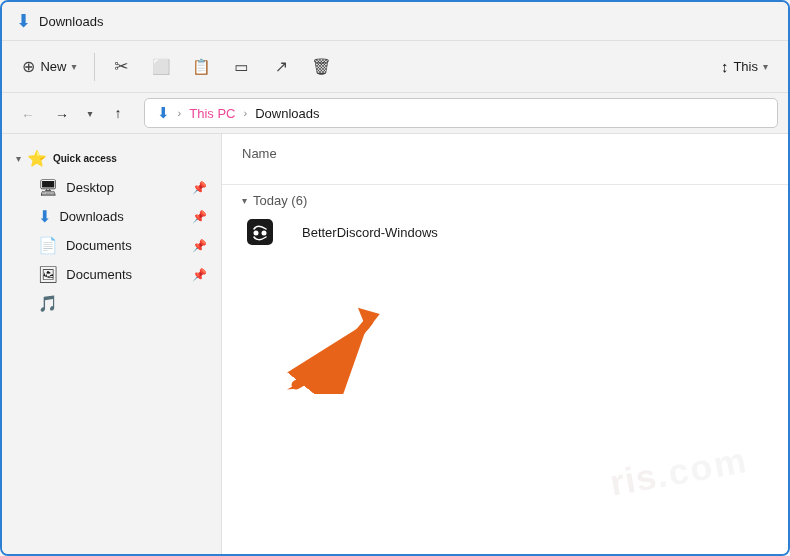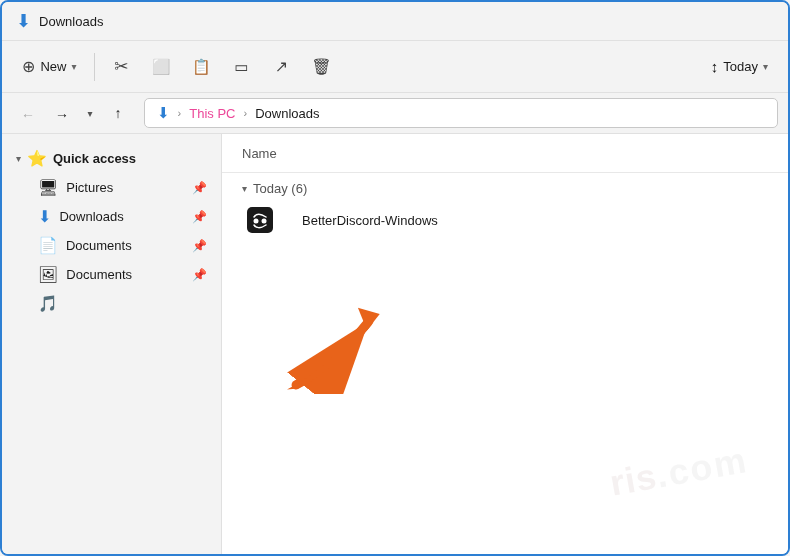--- a/index.html
+++ b/index.html
@@ -185,21 +185,21 @@
       margin: 0 4px;
     }
     .sidebar-chevron {
       font-size: 10px;
       color: #666;
     }
     .sidebar-group-icon {
       font-size: 16px;
     }
     .sidebar-group-label {
-      font-size: 13px;
+      font-size: 10px;
       font-weight: 600;
     }
     .sidebar-item {
       display: flex;
       align-items: center;
       gap: 8px;
       padding: 5px 10px 5px 32px;
       font-size: 13px;
       color: #1a1a1a;
       cursor: pointer;
@@ -221,21 +221,21 @@
     }
 
     
     .file-pane {
       flex: 1;
       background: white;
       padding: 0;
       overflow-y: auto;
     }
     .file-pane-header {
-      padding: 10px 20px 10px;
+      padding: 10px 20px 22px;
       border-bottom: 1px solid #e8e8e8;
     }
     .col-name {
       font-size: 13px;
       color: #555;
       font-weight: 400;
     }
     .file-group-label {
       padding: 8px 20px 4px;
       font-size: 13px;
@@ -336,21 +336,21 @@
       <span style="font-size:16px;">↗</span>
     </button>
     <button class="toolbar-icon-btn">
       <span style="font-size:16px;">🗑</span>
     </button>
 
     <div class="spacer"></div>
 
     <button class="toolbar-btn">
       <span style="font-size:15px;">↕</span>
-      <span>Today</span>
+      <span>This</span>
       <span class="chevron">▾</span>
     </button>
   </div>
 
   <div class="nav-row">
     <button class="nav-arrow disabled">
       <span>←</span>
     </button>
     <button class="nav-arrow">
       <span>→</span>
@@ -374,21 +374,21 @@
     <div class="sidebar">
       <div class="sidebar-section">
         <div class="sidebar-group-header">
           <span class="sidebar-chevron">▾</span>
           <span class="sidebar-group-icon">⭐</span>
           <span class="sidebar-group-label">Quick access</span>
         </div>
 
         <div class="sidebar-item">
           <span class="sidebar-item-icon">🖥</span>
-          <span class="sidebar-item-label">Pictures</span>
+          <span class="sidebar-item-label">Desktop</span>
           <span class="pin-icon">📌</span>
         </div>
 
         <div class="sidebar-item">
           <span class="sidebar-item-icon" style="color:#2d7fd3;">⬇</span>
           <span class="sidebar-item-label">Downloads</span>
           <span class="pin-icon">📌</span>
         </div>
 
         <div class="sidebar-item">

